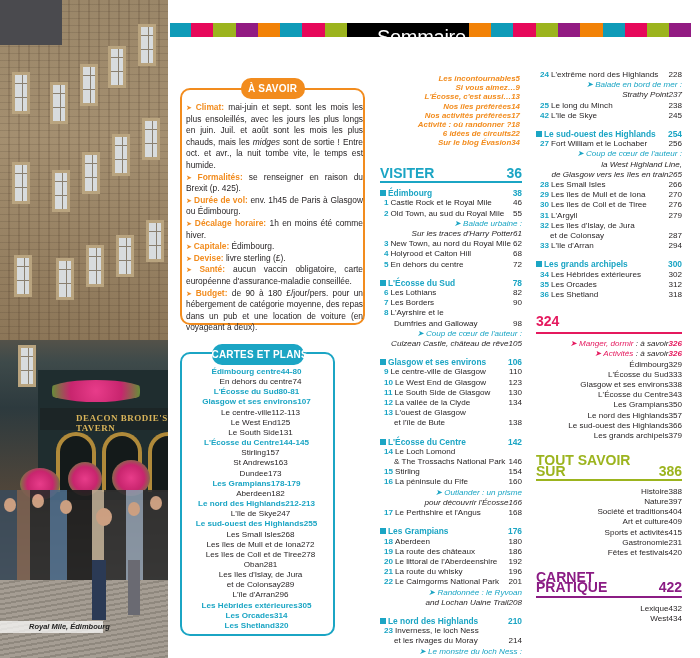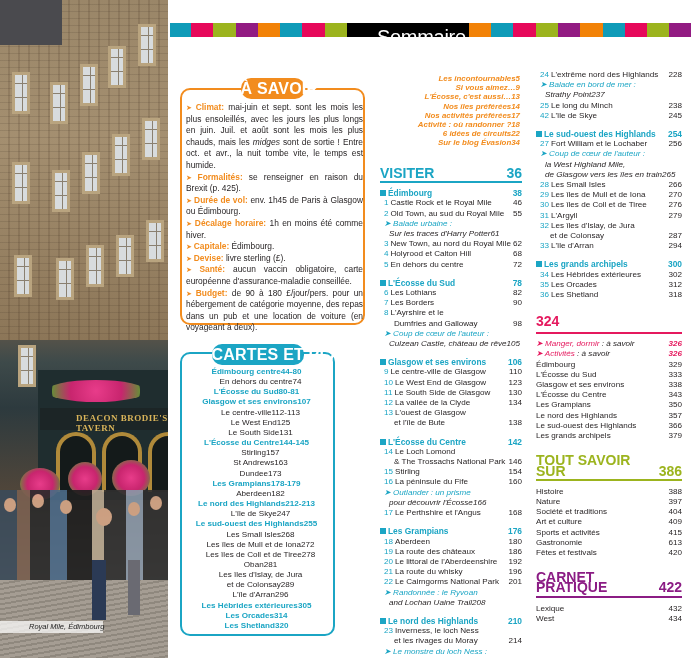--- a/index.html
+++ b/index.html
@@ -22,31 +22,31 @@
   .photo .pub-sign span { display:block; color: #d9b45a; font-family: "Liberation Serif", serif; font-size: 9px; letter-spacing: .5px; padding: 5px 0 0 36px; font-weight: bold; }
   .arch { position: absolute; top: 432px; width: 40px; height: 60px; border: 4px solid #b08a3a; border-bottom: none; border-radius: 20px 20px 0 0; background: #141a1a; }
   .flowers { position: absolute; border-radius: 50%; background: radial-gradient(circle, #e83c8a 0%, #c8256e 50%, #6a8a3a 85%, transparent 86%); }
   .crowd { position: absolute; left: 0; top: 490px; width: 168px; height: 90px;
     background: linear-gradient(90deg, #3b4b5a 0 10%, #7a6050 10% 18%, #2a2a2a 18% 30%, #4c6a88 30% 40%, #1e1e1e 40% 55%, #b8a890 55% 62%, #303030 62% 75%, #8a98a8 75% 85%, #2f2f2f 85% 100%); opacity: .9; }
   .crowd .head { position: absolute; width: 12px; height: 14px; border-radius: 50%; background: #d8a888; }
   .street { position: absolute; left: 0; top: 580px; width: 168px; height: 78px;
     background: repeating-linear-gradient(170deg, #a59d93 0 3px, #8f887e 3px 5px); }
   .walker { position: absolute; background: #2b3a55; }
   .caption { position: absolute; left: 0; top: 621px; width: 103px; height: 12px; background: rgba(255,255,255,0.72);
-    font-size: 7.5px; font-style: italic; font-weight: normal; color: #222; padding: 1px 0 0 29px; white-space: nowrap; }
+    font-size: 7.5px; font-style: italic; font-weight: bold; color: #222; padding: 1px 0 0 29px; white-space: nowrap; }
 
   
   .colorbar { position: absolute; left: 170px; top: 23px; width: 530px; height: 30px; display: flex; }
   .colorbar .band { height: 14px; flex: 0 0 auto; }
   .colorbar .title-band { background: #000; width: 122px; color: #fff; font-size: 20px; font-weight: normal; padding: 3px 0 0 30px; letter-spacing: -0.3px; }
 
   
   .box { position: absolute; border-radius: 10px; background: #fff; }
   .asavoir { left: 180px; top: 88px; width: 185px; height: 237px; border: 2px solid #f28c1e; }
-  .box-tab { position: absolute; left: 50%; transform: translateX(-50%); top: -12px; height: 21px; padding: 0 11px; border-radius: 10px; color: #fff; font-weight: bold; font-size: 16px; line-height: 21px; white-space: nowrap; font-family: "Liberation Sans", sans-serif; letter-spacing: .2px; }
+  .box-tab { position: absolute; left: 50%; transform: translateX(-50%); top: -12px; height: 21px; padding: 0 11px; border-radius: 10px; color: #fff; font-weight: bold; font-size: 10px; line-height: 21px; white-space: nowrap; font-family: "Liberation Sans", sans-serif; letter-spacing: .2px; }
   .asavoir .box-tab { background: #f28c1e; width: 64px; text-align: center; padding: 0; }
   .asavoir .content { position: absolute; left: 4px; top: 12px; width: 177px; font-size: 8.4px; line-height: 11.6px; text-align: justify; }
   .asavoir p { margin: 0; }
   .asavoir .lbl { color: #f28c1e; font-weight: bold; }
   .asavoir .arrow { color: #f28c1e; font-size: 7px; }
 
   
   .cartes { left: 180px; top: 352px; width: 155px; height: 284px; border: 2px solid #1ba5c4; }
   .cartes .box-tab { background: #1ba5c4; width: 92px; text-align: center; padding: 0; top: -10px; }
   .cartes .list { position: absolute; left: 11px; top: 13px; width: 127px; font-size: 8.1px; line-height: 10.15px; }
@@ -59,32 +59,32 @@
   .intro { position: absolute; left: 380px; top: 74px; width: 140px; font-size: 7.9px; line-height: 9.2px; color: #f28c1e; font-style: italic; font-weight: bold; }
   .intro .row { display: flex; justify-content: flex-end; margin-left: 6px; }
 
   
   .sec-head { display: flex; justify-content: space-between; align-items: flex-end; font-weight: bold; font-size: 14px; border-bottom: 2px solid; padding-bottom: 3px; }
   .visiter-col { position: absolute; left: 380px; top: 168px; width: 142px; font-size: 8.1px; line-height: 10.2px; }
   .visiter-col .sec-head { color: #1ba5c4; border-color: #1ba5c4; margin-bottom: 5px; }
   .region { display: flex; justify-content: space-between; color: #1ba5c4; font-weight: bold; font-size: 8.4px; margin-top: 3px; }
   .region .sq { display: inline-block; width: 6px; height: 6px; background: #1ba5c4; margin-right: 2px; vertical-align: 0; }
   .chap { display: flex; justify-content: space-between; padding-left: 4px; }
-  .chap .num { color: #1ba5c4; font-weight: normal; margin-right: 2px; }
+  .chap .num { color: #1ba5c4; font-weight: bold; margin-right: 2px; }
   .chap .cont { padding-left: 10px; }
-  .feat { display: flex; justify-content: flex-start; padding-left: 4px; font-style: italic; }
+  .feat { display: flex; justify-content: flex-end; padding-left: 4px; font-style: italic; }
   .feat .ftitle { color: #1ba5c4; }
   .feat .fsub { padding-left: 5px; }
   .gap { height: 5px; }
 
   .right-col { position: absolute; left: 536px; top: 70px; width: 160px; font-size: 8.1px; line-height: 10.2px; }
   .right-col .inner { width: 146px; }
   .manger-head { color: #e5195e; border-color: #e5195e; font-size: 14px; line-height: 15px; margin-top: 14px; margin-bottom: 5px; }
   .manger-head .ttl { white-space: pre-line; }
-  .simple { display: flex; justify-content: space-between; gap: 24px; }
+  .simple { display: flex; justify-content: flex-end; }
   .simple.em { font-style: italic; color: #e5195e; }
   .simple.em .pg { font-weight: bold; }
   .simple.em .rest { color: #231f20; }
   .tout-head { color: #9cb41e; border-color: #9cb41e; margin-top: 14px; margin-bottom: 6px; }
   .carnet-head { color: #8b1c84; border-color: #8b1c84; margin-top: 14px; margin-bottom: 6px; }
 </style>
 </head>
 <body>
 
 <div class="photo">
@@ -521,21 +521,21 @@
           <span>254</span>
         </div>
         <div class="chap">
           <span><span class="num">27</span><span>Fort William et le Lochaber</span></span>
           <span>256</span>
         </div>
         <div class="feat">
           <span class="ftitle"><span>➤ </span><span>Coup de cœur de l'auteur :</span></span>
         </div>
         <div class="feat">
-          <span class="fsub">la West Highland Mile,</span>
+          <span class="fsub">la West Highland Line,</span>
         </div>
         <div class="feat">
           <span class="fsub">de Glasgow vers les îles en train</span>
           <span>265</span>
         </div>
         <div class="chap">
           <span><span class="num">28</span><span>Les Small Isles</span></span>
           <span>266</span>
         </div>
         <div class="chap">
@@ -647,21 +647,21 @@
         <div class="simple">
           <span><span>Art et culture</span></span>
           <span class="pg">409</span>
         </div>
         <div class="simple">
           <span><span>Sports et activités</span></span>
           <span class="pg">415</span>
         </div>
         <div class="simple">
           <span><span>Gastronomie</span></span>
-          <span class="pg">613</span>
+          <span class="pg">231</span>
         </div>
         <div class="simple">
           <span><span>Fêtes et festivals</span></span>
           <span class="pg">420</span>
         </div>
       </div>
 
     <div class="sec-head carnet-head">
       <span>CARNET PRATIQUE</span>
       <span>422</span>

